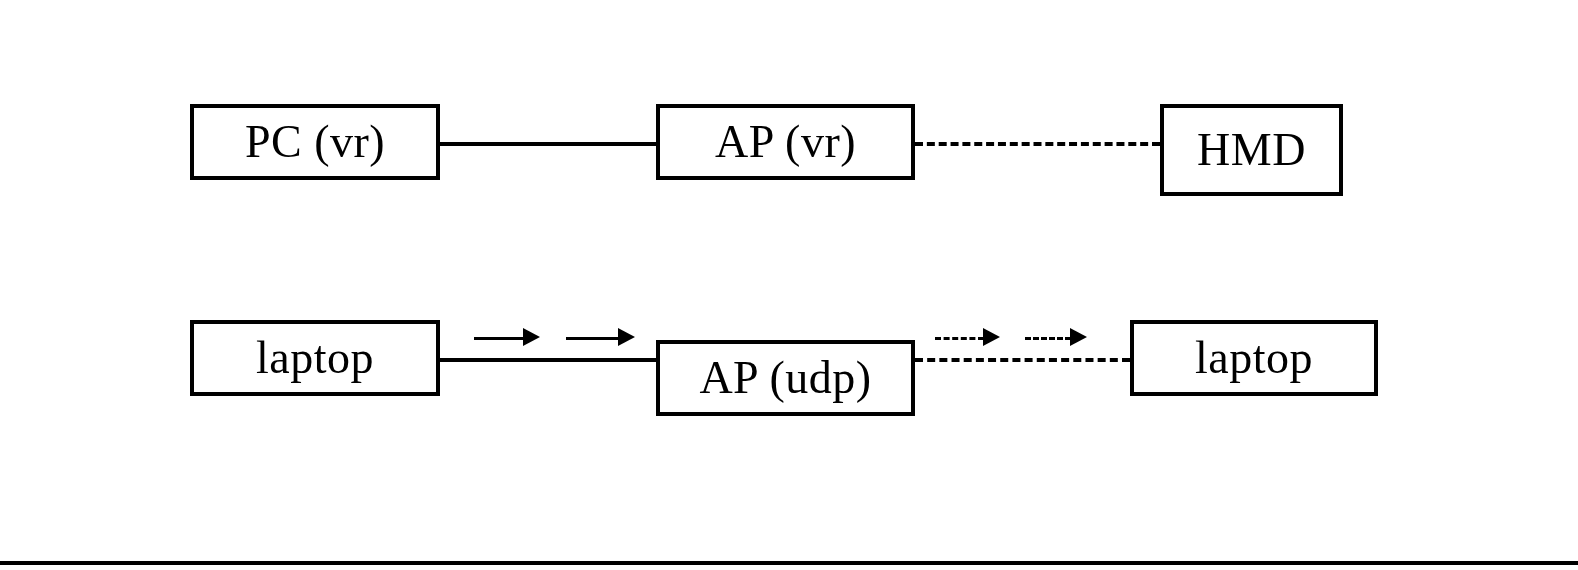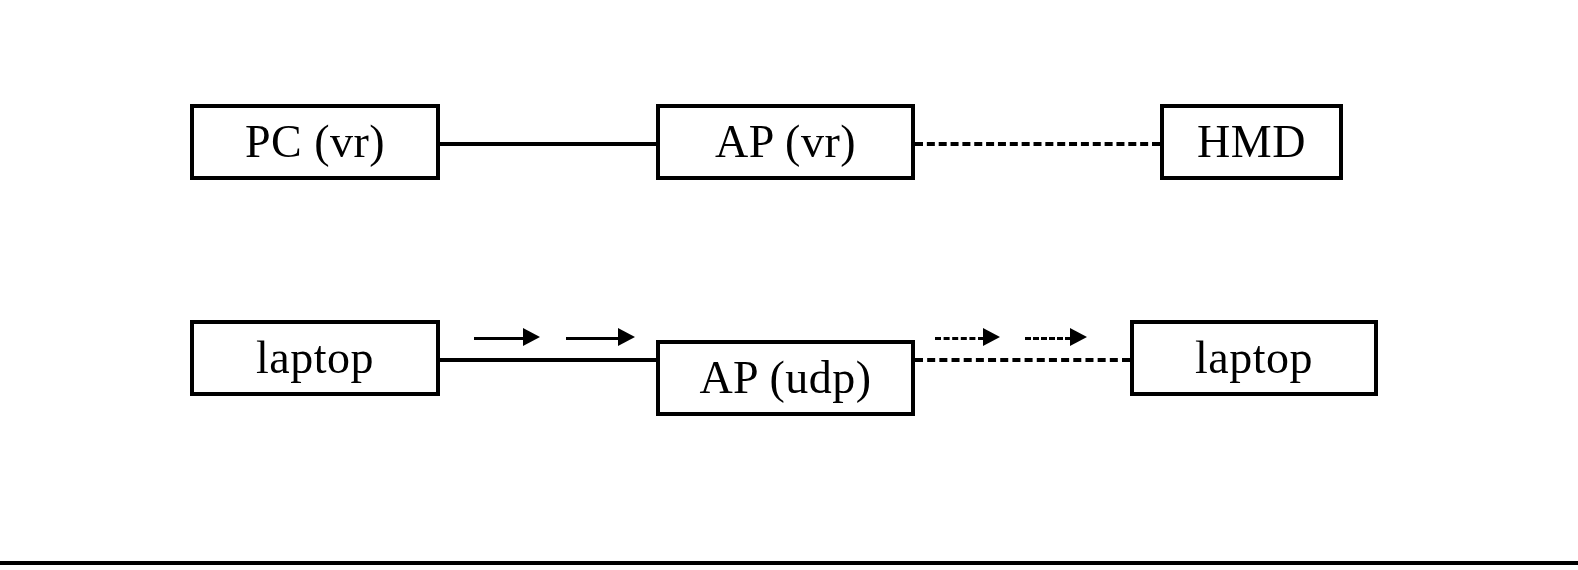--- a/index.html
+++ b/index.html
@@ -104,21 +104,21 @@
     <div class="arrow dashed-arrow" style="left: 1025px; top: 337px; width: 62px;">
       <div class="shaft" style="width: 46px;"></div>
       <div class="head" style="left: 45px;"></div>
     </div>
     <div class="node" style="left: 190px; top: 104px; width: 250px; height: 76px;">
       <span>PC (vr)</span>
     </div>
     <div class="node" style="left: 656px; top: 104px; width: 259px; height: 76px;">
       <span>AP (vr)</span>
     </div>
-    <div class="node" style="left: 1160px; top: 104px; width: 183px; height: 76px;">
+    <div class="node" style="left: 1160px; top: 104px; width: 183px; height: 92px;">
       <span>HMD</span>
     </div>
     <div class="node" style="left: 190px; top: 320px; width: 250px; height: 76px;">
       <span>laptop</span>
     </div>
     <div class="node" style="left: 656px; top: 340px; width: 259px; height: 76px;">
       <span>AP (udp)</span>
     </div>
     <div class="node" style="left: 1130px; top: 320px; width: 248px; height: 76px;">
       <span>laptop</span>

